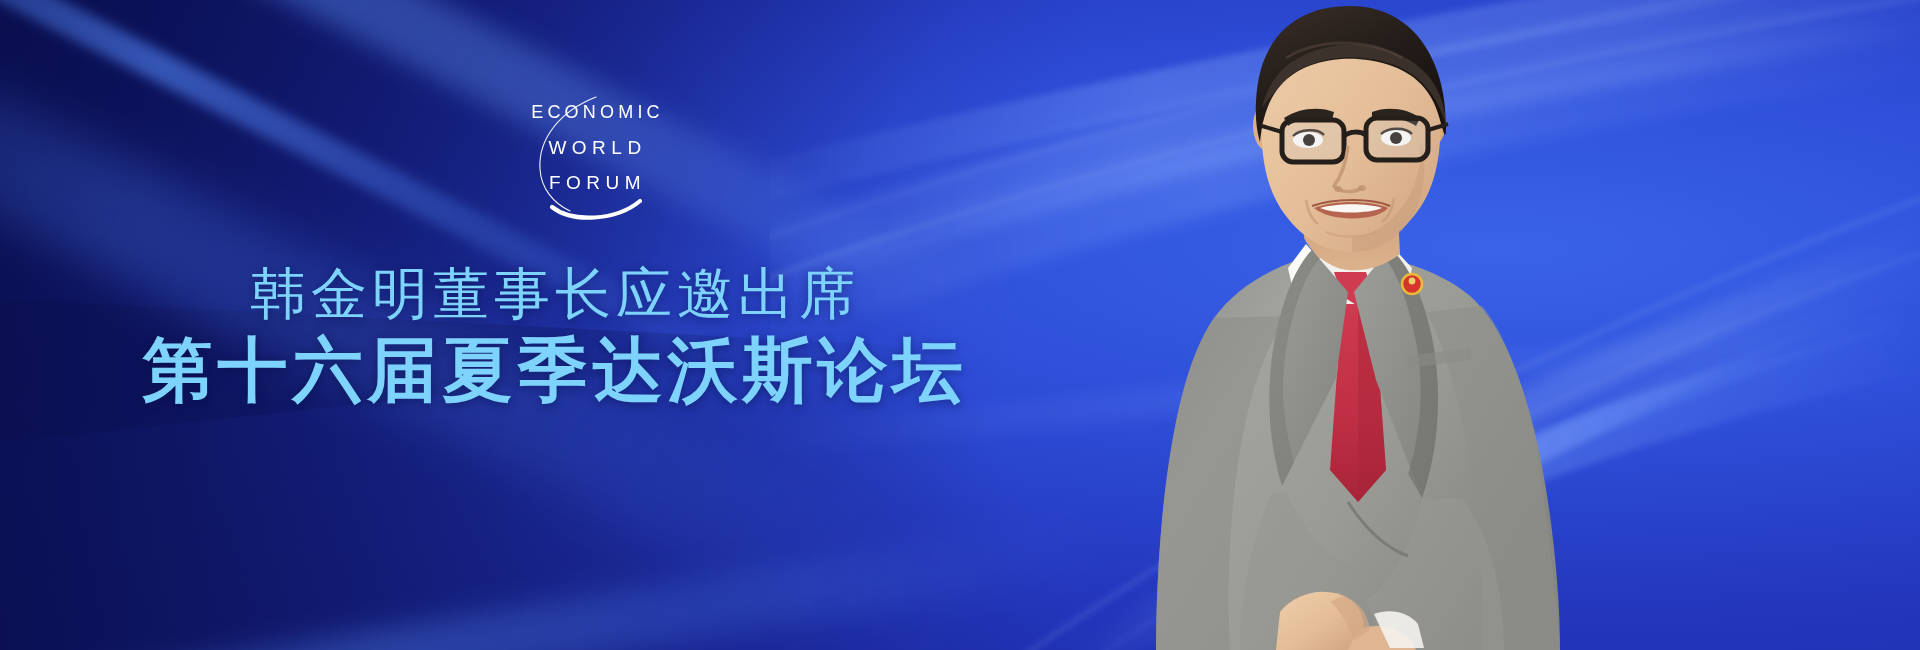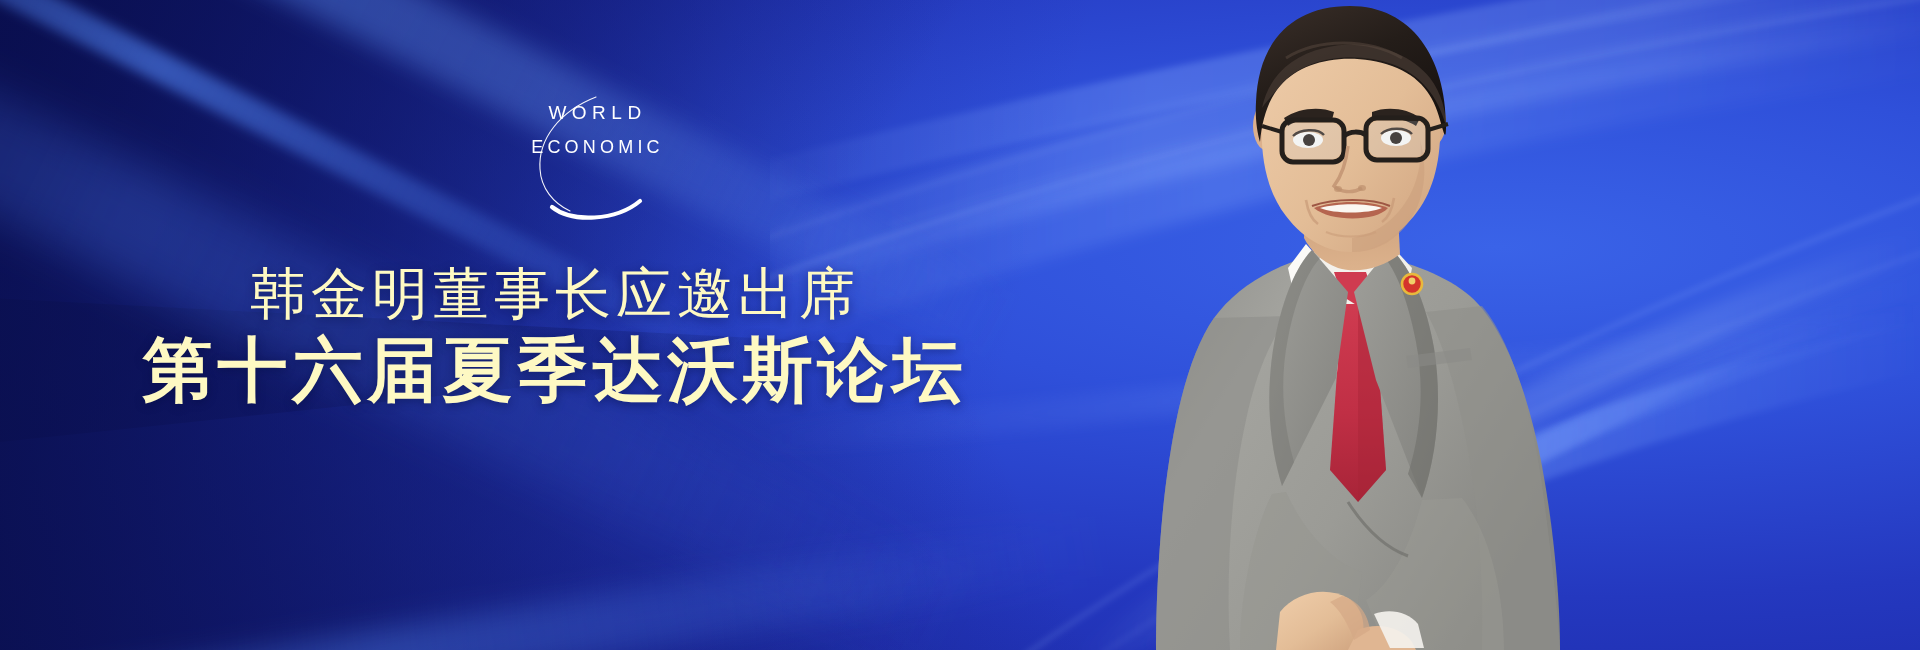--- a/index.html
+++ b/index.html
@@ -79,21 +79,21 @@
     font-size:19px;
     line-height:35px;
     text-indent:5px;
   }
   #wef-logo .wl.l2{font-size:18px;letter-spacing:4.2px;}
   #wef-logo .wef-curve{position:absolute;left:0;top:0;width:100%;height:100%;}
 
   
   #headline{
     position:absolute;left:0;top:262px;width:1110px;
-    text-align:center;color:#fef9c3;
+    text-align:center;color:#7dd3fc;
     text-shadow:0 2px 10px rgba(4,10,60,.45);
   }
   #headline .line1{
     font-size:56px;line-height:64px;letter-spacing:5px;
     font-weight:400;
     font-family:"Liberation Sans","DejaVu Sans",sans-serif;
   }
   #headline .line2{
     font-size:70px;line-height:80px;letter-spacing:5px;
     font-weight:700;
@@ -167,22 +167,23 @@
       <path d="M-60,430 C280,400 640,360 1200,300 L1200,330 C650,390 280,430 -60,462 Z" fill="url(#ag2)" opacity=".5" filter="url(#sb2)"></path>
     </svg>
   </div>
 
   <div id="wef-logo">
     <svg class="wef-curve" viewBox="0 0 190 130">
       <path d="M96,2 C60,16 38,44 40,74 C41,93 53,108 70,116" stroke="#ffffff" stroke-opacity=".95" stroke-width="1.1" fill="none" stroke-linecap="round"></path>
       <path d="M52,112 C72,128 116,126 140,106" stroke="#ffffff" stroke-width="4.2" fill="none" stroke-linecap="round"></path>
     </svg>
     <div class="wef-text">
+      <span class="wl l2">ECONOMIC</span>
       <span class="wl">WORLD</span>
-      <span class="wl l2">ECONOMIC</span>
+      <span class="wl">FORUM</span>
     </div>
   </div>
 
   <div id="headline">
     <div class="line1">韩金明董事长应邀出席</div>
     <div class="line2">第十六届夏季达沃斯论坛</div>
   </div>
 
   <div id="portrait">
     <svg viewBox="0 0 520 650" preserveAspectRatio="xMidYMax meet">

